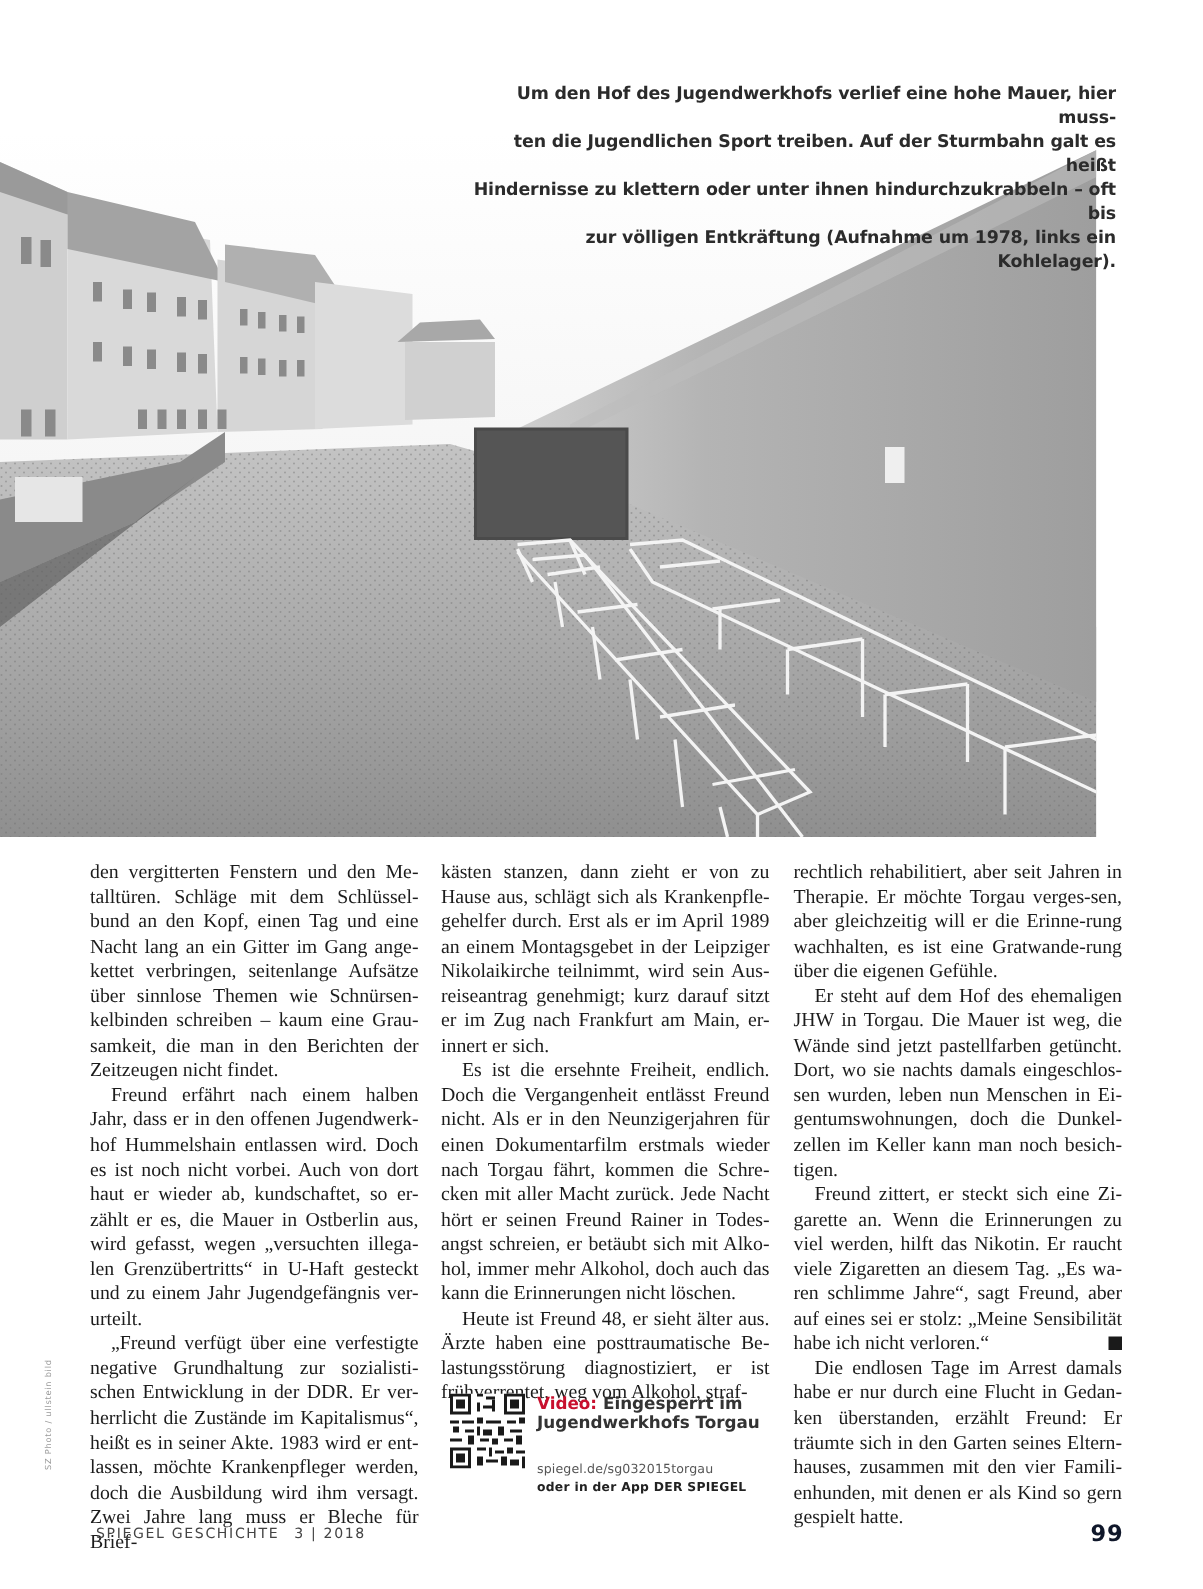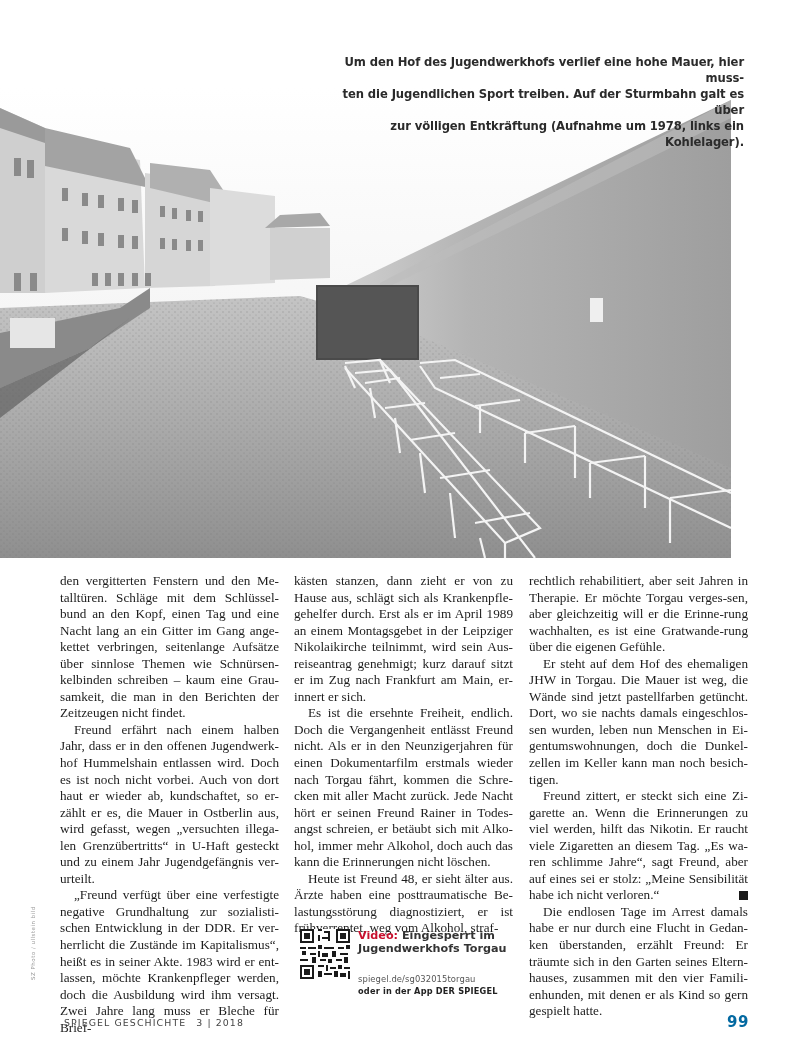--- a/index.html
+++ b/index.html
@@ -53,21 +53,21 @@
   
   .footer-left {
     position: absolute; left: 64px; top: 1017px;
     font-family: "DejaVu Sans", "Liberation Sans", sans-serif;
     font-size: 9.4px; letter-spacing: 1.1px; color: #444;
   }
   .footer-left .sep { margin-left: 10px; }
   .page-num {
     position: absolute; left: 727px; top: 1013px;
     font-family: "DejaVu Sans", "Liberation Sans", sans-serif;
-    font-size: 15px; font-weight: bold; color: #0369a1; letter-spacing: 0.5px;
+    font-size: 15px; font-weight: bold; color: #0f172a; letter-spacing: 0.5px;
   }
 
   
   .credit {
     position: absolute; left: 30px; top: 980px;
     transform-origin: 0 0; transform: rotate(-90deg);
     font-family: "DejaVu Sans", "Liberation Sans", sans-serif;
     font-size: 5.5px; color: #9a9a9a; letter-spacing: 0.5px; white-space: nowrap;
   }
 </style>
@@ -184,21 +184,22 @@
       <line x1="575" y1="338" x2="575" y2="390"></line>
       <line x1="645" y1="368" x2="645" y2="420"></line>
       <line x1="590" y1="375" x2="590" y2="410"></line>
       <line x1="670" y1="410" x2="670" y2="455"></line>
     </g>
   </svg>
 </div>
 
 <div class="caption">
   <div>Um den Hof des Jugendwerkhofs verlief eine hohe Mauer, hier muss-</div>
-  <div>ten die Jugendlichen Sport treiben. Auf der Sturmbahn galt es über</div>
+  <div>ten die Jugendlichen Sport treiben. Auf der Sturmbahn galt es heißt</div>
+  <div>Hindernisse zu klettern oder unter ihnen hindurchzukrabbeln – oft bis</div>
   <div>zur völligen Entkräftung (Aufnahme um 1978, links ein Kohlelager).</div>
 </div>
 
 <div class="col col-1">
   <p>den vergitterten Fenstern und den Me-talltüren. Schläge mit dem Schlüssel-bund an den Kopf, einen Tag und eine Nacht lang an ein Gitter im Gang ange-kettet verbringen, seitenlange Aufsätze über sinnlose Themen wie Schnürsen-kelbinden schreiben – kaum eine Grau-samkeit, die man in den Berichten der Zeitzeugen nicht findet.</p>
   <p class="ind">Freund erfährt nach einem halben Jahr, dass er in den offenen Jugendwerk-hof Hummelshain entlassen wird. Doch es ist noch nicht vorbei. Auch von dort haut er wieder ab, kundschaftet, so er-zählt er es, die Mauer in Ostberlin aus, wird gefasst, wegen „versuchten illega-len Grenzübertritts“ in U-Haft gesteckt und zu einem Jahr Jugendgefängnis ver-urteilt.</p>
   <p class="ind">„Freund verfügt über eine verfestigte negative Grundhaltung zur sozialisti-schen Entwicklung in der DDR. Er ver-herrlicht die Zustände im Kapitalismus“, heißt es in seiner Akte. 1983 wird er ent-lassen, möchte Krankenpfleger werden, doch die Ausbildung wird ihm versagt. Zwei Jahre lang muss er Bleche für Brief-</p>
 </div>
 
 <div class="col col-2">

